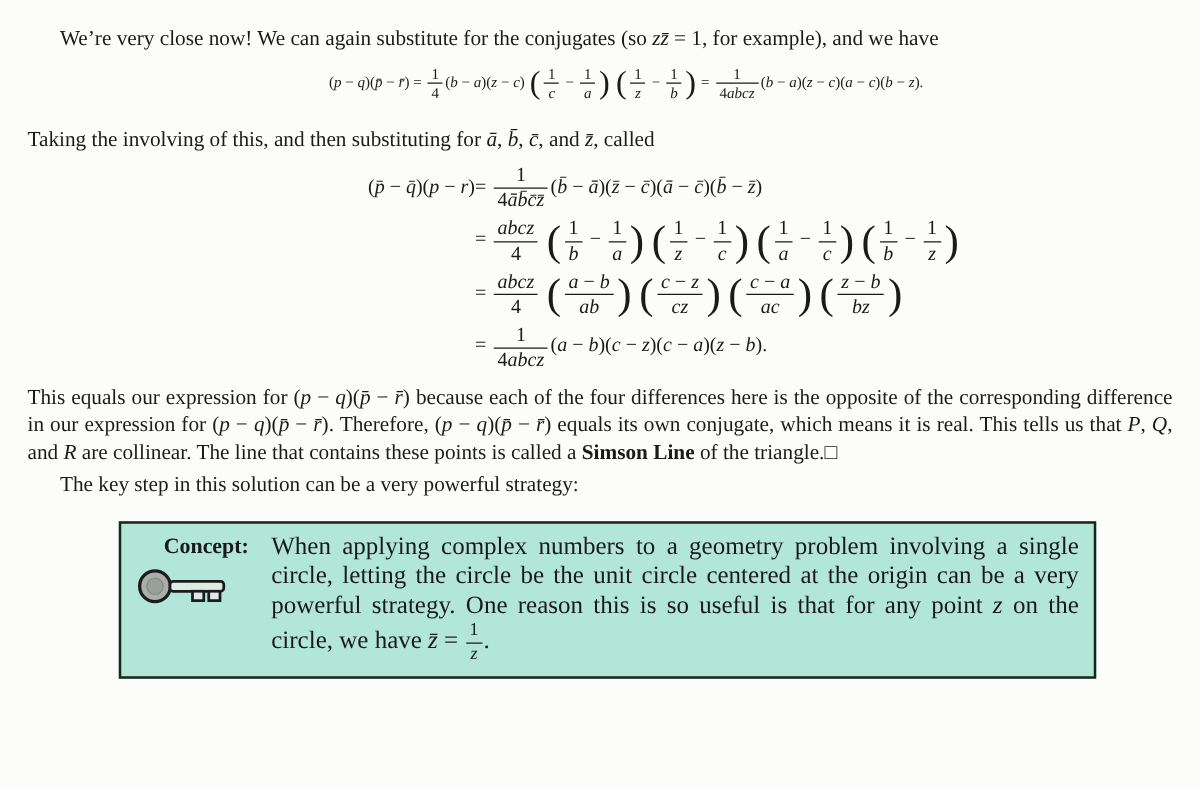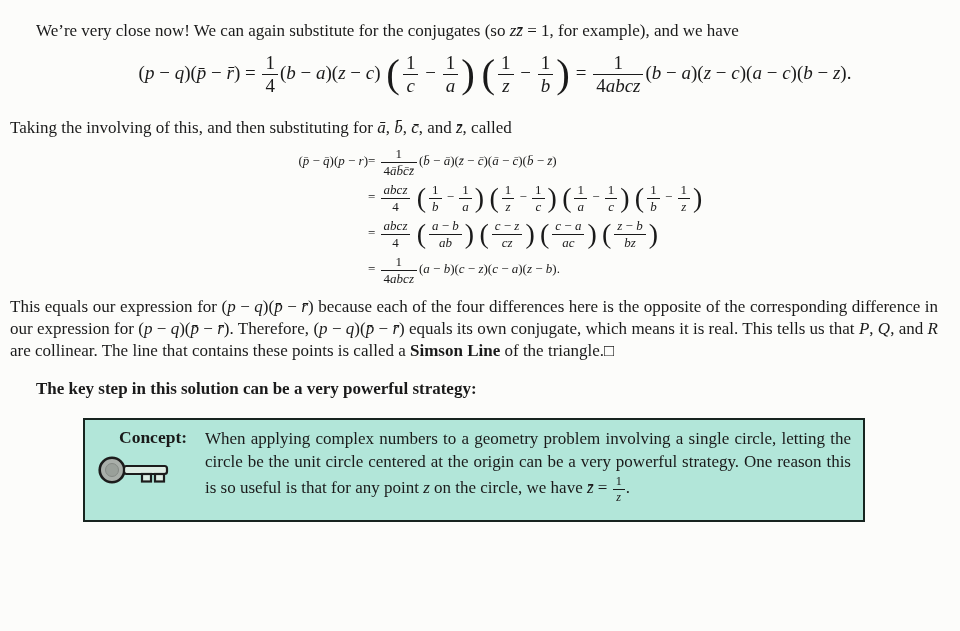--- a/index.html
+++ b/index.html
@@ -5,35 +5,35 @@
   :root{
     --box-bg:#b2e6d9; --box-border:#17241f; --text-color:#1a1a1a; --page-bg:#fcfcfa;
   }
   html,body{margin:0;padding:0;}
   body{
     width:960px;height:631px;overflow:hidden;
     background:var(--page-bg,#fcfcfa);
     color:var(--text-color,#1a1a1a);
     font-family:"Liberation Serif","DejaVu Serif",serif;
   }
-  .page{padding:16px 22px 0 10px;box-sizing:border-box;width:960px;height:631px;}
+  .page{padding:16px 22px 0 22px;box-sizing:border-box;width:960px;height:631px;}
   p{margin:0;font-size:17px;line-height:21.5px;}
   .p-intro{text-indent:26px;margin-top:4px;}
   .p-conj{margin-top:12px;}
   .p-concl{text-align:justify;margin-top:10px;line-height:22px;}
-  .p-key{text-indent:26px;margin-top:16px;font-weight:bold;}
+  .p-key{text-indent:26px;margin-top:4px;}
   i{font-style:italic;}
   .bold{font-weight:bold;}
 
   
   .eq-display{
     text-align:center;padding-left:42px;margin:10px 0 20px 0;
-    font-size:19px;white-space:nowrap;
+    font-size:12px;white-space:nowrap;
   }
-  .eq-align{margin:8px 0 0 246px;font-size:13px;}
+  .eq-align{margin:8px 0 0 246px;font-size:16px;}
   .eqrow{margin:4px 0;white-space:nowrap;}
   .eqlhs{display:inline-block;width:112px;text-align:right;}
 
   
   .frac{display:inline-block;vertical-align:middle;text-align:center;margin:0 2px;}
   .fn{display:block;border-bottom:1.4px solid currentColor;padding:1px 3px 1px 3px;line-height:1.08;}
   .fd{display:block;padding:1px 3px 0 3px;line-height:1.08;}
   .frac.sm{font-size:0.72em;margin:0 1px;}
   .bigp{font-size:2.15em;vertical-align:middle;line-height:0;font-weight:300;padding:0 1px;}
 
@@ -41,21 +41,21 @@
   .concept{
     width:782px;margin:18px 0 0 73px;box-sizing:border-box;
     background:var(--box-bg,#b2e6d9);
     border:2px solid var(--box-border,#17241f);
     padding:7px 10px 10px 10px;
     display:flex;min-height:104px;
   }
   .concept-label{width:110px;flex:none;}
   .clabel{font-size:17.5px;font-weight:bold;margin-left:24px;}
   .keywrap{margin-top:5px;margin-left:2px;}
-  .concept-body{flex:1;font-size:17px;line-height:23.5px;text-align:justify;padding-right:2px;}
+  .concept-body{flex:1;font-size:20px;line-height:23.5px;text-align:justify;padding-right:2px;}
 </style>
 </head>
 <body>
 
 <div class="page">
 
   <p class="p-intro"><span>We’re very close now! We can again substitute for the conjugates (so </span><i>z</i><i>z̄</i><span> = 1, for example), and we have</span></p>
 
   <div class="eq-display">(<i>p</i> − <i>q</i>)(<i>p̄</i> − <i>r̄</i>) = <span class="frac"><span class="fn">1</span><span class="fd">4</span></span>(<i>b</i> − <i>a</i>)(<i>z</i> − <i>c</i>) <span class="bigp">(</span><span class="frac"><span class="fn">1</span><span class="fd"><i>c</i></span></span> − <span class="frac"><span class="fn">1</span><span class="fd"><i>a</i></span></span><span class="bigp">)</span> <span class="bigp">(</span><span class="frac"><span class="fn">1</span><span class="fd"><i>z</i></span></span> − <span class="frac"><span class="fn">1</span><span class="fd"><i>b</i></span></span><span class="bigp">)</span> = <span class="frac"><span class="fn">1</span><span class="fd">4<i>a</i><i>b</i><i>c</i><i>z</i></span></span>(<i>b</i> − <i>a</i>)(<i>z</i> − <i>c</i>)(<i>a</i> − <i>c</i>)(<i>b</i> − <i>z</i>).</div>
 

